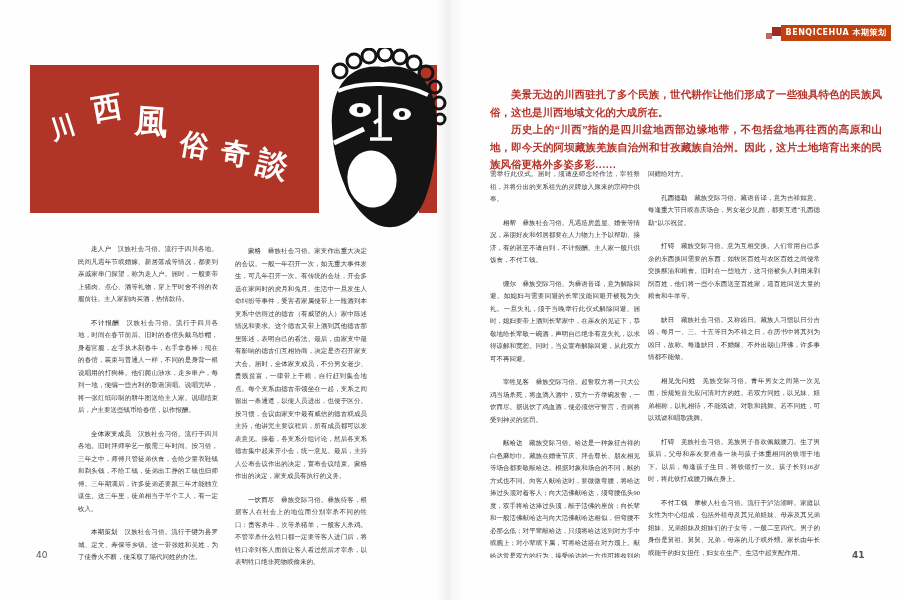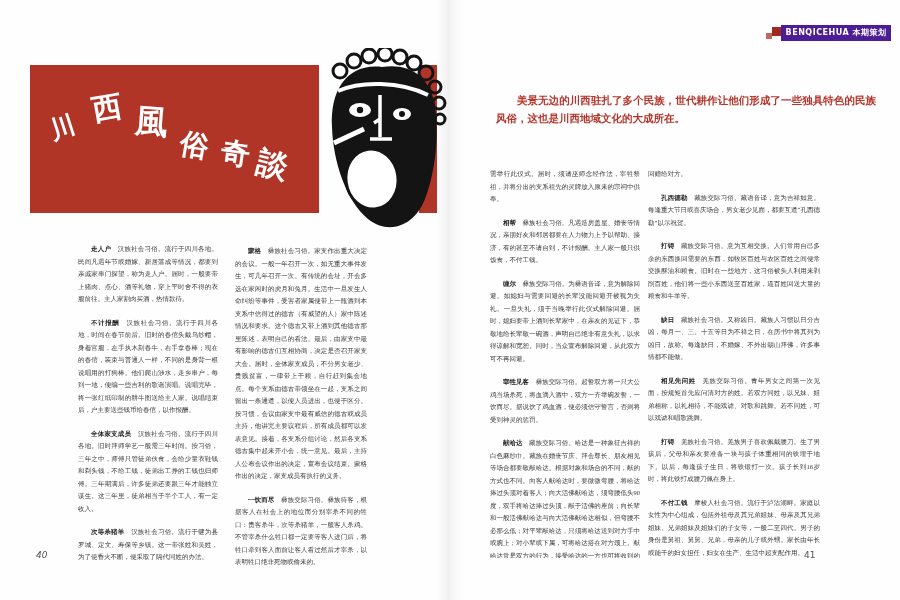--- a/index.html
+++ b/index.html
@@ -15,42 +15,42 @@
   #title-art{position:absolute;left:30px;top:65px;width:289px;height:148px;}
   .tc{position:absolute;color:#ffffff;font-weight:bold;font-family:"DejaVu Sans",sans-serif;line-height:1;}
   .tc:nth-child(1){left:20px;top:50px;font-size:25px;transform:rotate(-18deg);}
   .tc:nth-child(2){left:62px;top:28px;font-size:30px;transform:rotate(-10deg);}
   .tc:nth-child(3){left:105px;top:40px;font-size:33px;transform:rotate(4deg);}
   .tc:nth-child(4){left:150px;top:66px;font-size:29px;transform:rotate(10deg);}
   .tc:nth-child(5){left:191px;top:74px;font-size:29px;transform:rotate(8deg);}
   .tc:nth-child(6){left:227px;top:84px;font-size:31px;transform:rotate(14deg);}
   #mask{position:absolute;left:308px;top:48px;width:148px;height:190px;}
   
-  #hdr-band{position:absolute;left:781px;top:25px;width:110px;height:16px;background:#4c1d95;
+  #hdr-band{position:absolute;left:781px;top:25px;width:110px;height:16px;background:#c2410c;
             color:#fff;font:bold 8px/16px "DejaVu Sans",sans-serif;text-align:center;letter-spacing:0.5px;}
   .hsq{position:absolute;background:#9e2b20;}
   #sq1{left:766px;top:33px;width:6px;height:6px;background:#c2675d;}
   #sq2{left:772px;top:27px;width:9px;height:9px;}
   
   #intro{position:absolute;left:490px;top:86px;width:392px;color:#b5342b;
          font-weight:bold;font-size:10.5px;line-height:17.5px;}
-  #intro p{margin:6px;text-indent:2em;text-align:justify;}
+  #intro p{margin:0;text-indent:2em;text-align:justify;}
   
   .col{position:absolute;font-size:6.5px;line-height:12.5px;color:#3a3a3a;overflow:hidden;}
   #l-col1{left:78px;top:243px;width:140px;height:330px;}
   #l-col2{left:235px;top:245px;width:132px;height:330px;}
   #r-col1{left:490px;top:168px;width:150px;height:390px;}
   #r-col2{left:648px;top:168px;width:172px;height:390px;}
   .entry{margin:0 0 11px 0;text-indent:2em;text-align:justify;}
   .entry.cont{text-indent:0;}
-  .entry b.term{font-family:"DejaVu Sans",sans-serif;font-weight:bold;color:#1d1d1d;}
+  .entry b.term{font-family:"DejaVu Sans",sans-serif;font-weight:normal;color:#1d1d1d;}
   
   .pagenum{position:absolute;top:550px;font:9px "DejaVu Sans",sans-serif;color:#555;}
-  #pn-left{left:36px;font-style:italic;}
-  #pn-right{left:804px;}
+  #pn-left{left:36px;}
+  #pn-right{left:852px;font-weight:bold;}
 </style>
 </head>
 <body>
 
 <div id="spread">
 
   <div id="band-a" class="band"></div>
   <div id="band-b" class="band"></div>
   <div id="title-art">
       <span class="tc">川</span>
@@ -84,27 +84,28 @@
     <path d="M26 94 L56 80" stroke="#ffffff" stroke-width="5"></path>
     <ellipse cx="64" cy="130" rx="26" ry="30" fill="#ffffff" stroke="#141414" stroke-width="3" transform="rotate(-8 64 130)"></ellipse>
   </svg>
 
   <div id="sq1" class="hsq"></div>
   <div id="sq2" class="hsq"></div>
   <div id="hdr-band">BENQICEHUA 本期策划</div>
 
   <div id="intro">
     <p>美景无边的川西驻扎了多个民族，世代耕作让他们形成了一些独具特色的民族风俗，这也是川西地域文化的大成所在。</p>
+    <p>历史上的“川西”指的是四川盆地西部边缘地带，不包括盆地再往西的高原和山地，即今天的阿坝藏族羌族自治州和甘孜藏族自治州。因此，这片土地培育出来的民族风俗更格外多姿多彩……</p>
   </div>
 
   <div id="l-col1" class="col">
       <p class="entry"><b class="term">走人户　</b><span>汉族社会习俗。流行于四川各地。民间凡遇年节或婚嫁、新居落成等情况，都要到亲戚家串门探望，称为走人户。届时，一般要带上猪肉、点心、酒等礼物，穿上平时舍不得的衣服前往。主人家割肉买酒，热情款待。</span></p>
       <p class="entry"><b class="term">不计报酬　</b><span>汉族社会习俗。流行于四川各地，时间在春节前后。旧时的春倌头戴乌纱帽，身着官服，左手执木刻春牛，右手拿春棒；现在的春倌，装束与普通人一样，不同的是身背一根说唱用的打狗棒。他们爬山涉水，走乡串户，每到一地，便编一些吉利的歌谣演唱。说唱完毕，将一张红纸印制的耕牛图送给主人家。说唱结束后，户主要送些钱币给春倌，以作报酬。</span></p>
       <p class="entry"><b class="term">全体家支成员　</b><span>汉族社会习俗。流行于四川各地。旧时拜师学艺一般需三年时间。按习俗，三年之中，师傅只管徒弟伙食，会给少量衣鞋钱和剃头钱，不给工钱，徒弟出工挣的工钱也归师傅。三年期满后，许多徒弟还要跟三年才能独立谋生。这三年里，徒弟相当于半个工人，有一定收入。</span></p>
-      <p class="entry"><b class="term">次等杀猪羊　</b><span>汉族社会习俗。流行于犍为县罗城、定文、寿保等乡镇。这一带张姓和吴姓，为了使香火不断，便采取了隔代同姓的办法。</span></p>
+      <p class="entry"><b class="term">本期策划　</b><span>汉族社会习俗。流行于犍为县罗城、定文、寿保等乡镇。这一带张姓和吴姓，为了使香火不断，便采取了隔代同姓的办法。</span></p>
     </div>
   <div id="l-col2" class="col">
       <p class="entry"><b class="term">蒙格　</b><span>彝族社会习俗。家支作出重大决定的会议。一般一年召开一次，如无重大事件发生，可几年召开一次。有传统的会址，开会多选在家闲时的虎月和兔月。生活中一旦发生人命纠纷等事件，受害者家属便带上一瓶酒到本支系中信得过的德古（有威望的人）家中陈述情况和要求。这个德古又带上酒到其他德古那里陈述，表明自己的看法。最后，由家支中最有影响的德古们互相协商，决定是否召开家支大会。届时，全体家支成员，不分男女老少、贵贱贫富，一律带上干粮，自行赶到集会地点。每个支系由德古带领坐在一起，支系之间留出一条通道，以便人员进出，也便于区分。按习惯，会议由家支中最有威信的德古或成员主持，他讲完主要议程后，所有成员都可以发表意见。接着，各支系分组讨论，然后各支系德古集中起来开小会，统一意见。最后，主持人公布会议作出的决定，宣布会议结束。蒙格作出的决定，家支成员有执行的义务。</span></p>
       <p class="entry"><b class="term">一饮而尽　</b><span>彝族交际习俗。彝族待客，根据客人在社会上的地位而分别宰杀不同的牲口：贵客杀牛，次等杀猪羊，一般客人杀鸡。不管宰杀什么牲口都一定要等客人进门后，将牲口牵到客人面前让客人看过然后才宰杀，以表明牲口绝非死物或偷来的。</span></p>
     </div>
   <div id="r-col1" class="col">
       <p class="entry cont"><span>需举行此仪式。届时，须请巫师念经作法，宰牲祭祖，并将分出的支系祖先的灵牌放入原来的宗祠中供奉。</span></p>
       <p class="entry"><b class="term">相帮　</b><span>彝族社会习俗。凡遇造房盖屋、婚丧等情况，亲朋好友和邻居都要在人力物力上予以帮助、接济，有的甚至不请自到，不计报酬。主人家一般只供饭食，不付工钱。</span></p>
       <p class="entry"><b class="term">缠尔　</b><span>彝族交际习俗。为彝语音译，意为解除回避。如媳妇与需要回避的长辈没能回避开被视为失礼。一旦失礼，须于当晚举行此仪式解除回避。届时，媳妇要带上酒到长辈家中，在亲友的见证下，恭敬地给长辈敬一碗酒，声明自己绝非有意失礼，以求得谅解和宽恕。同时，当众宣布解除回避，从此双方可不再回避。</span></p>
       <p class="entry"><b class="term">宰牲见客　</b><span>彝族交际习俗。起誓双方将一只大公鸡当场杀死，将血滴入酒中，双方一齐举碗发誓，一饮而尽。据说饮了鸡血酒，便必须信守誓言，否则将受到神灵的惩罚。</span></p>

